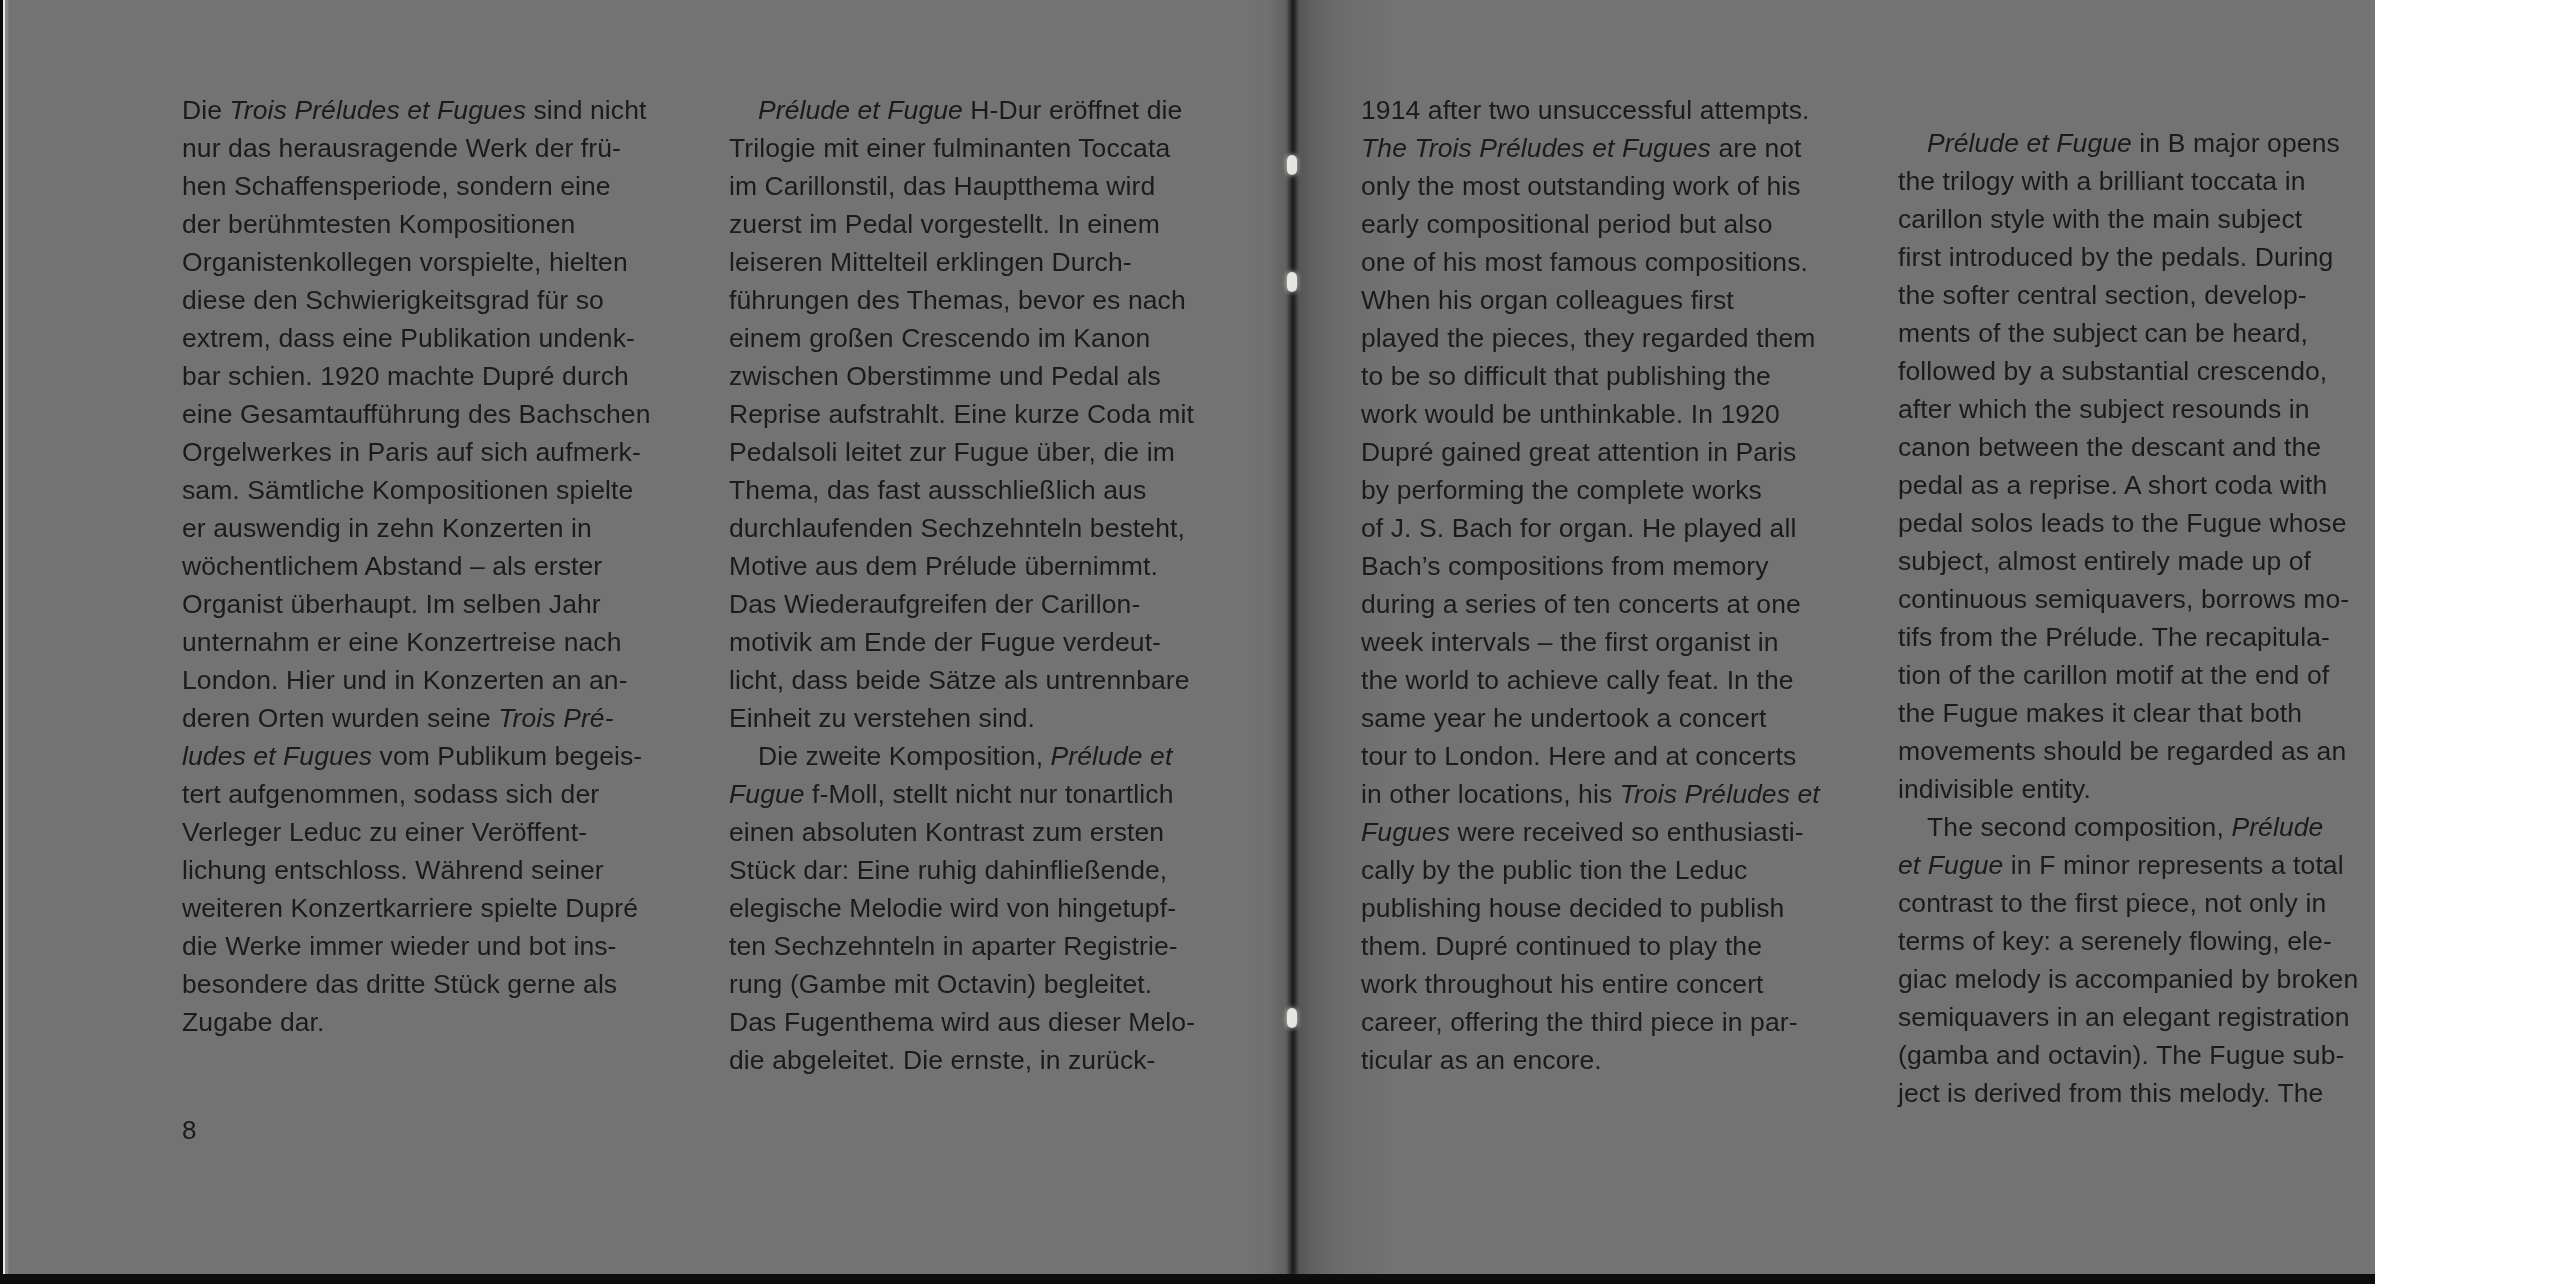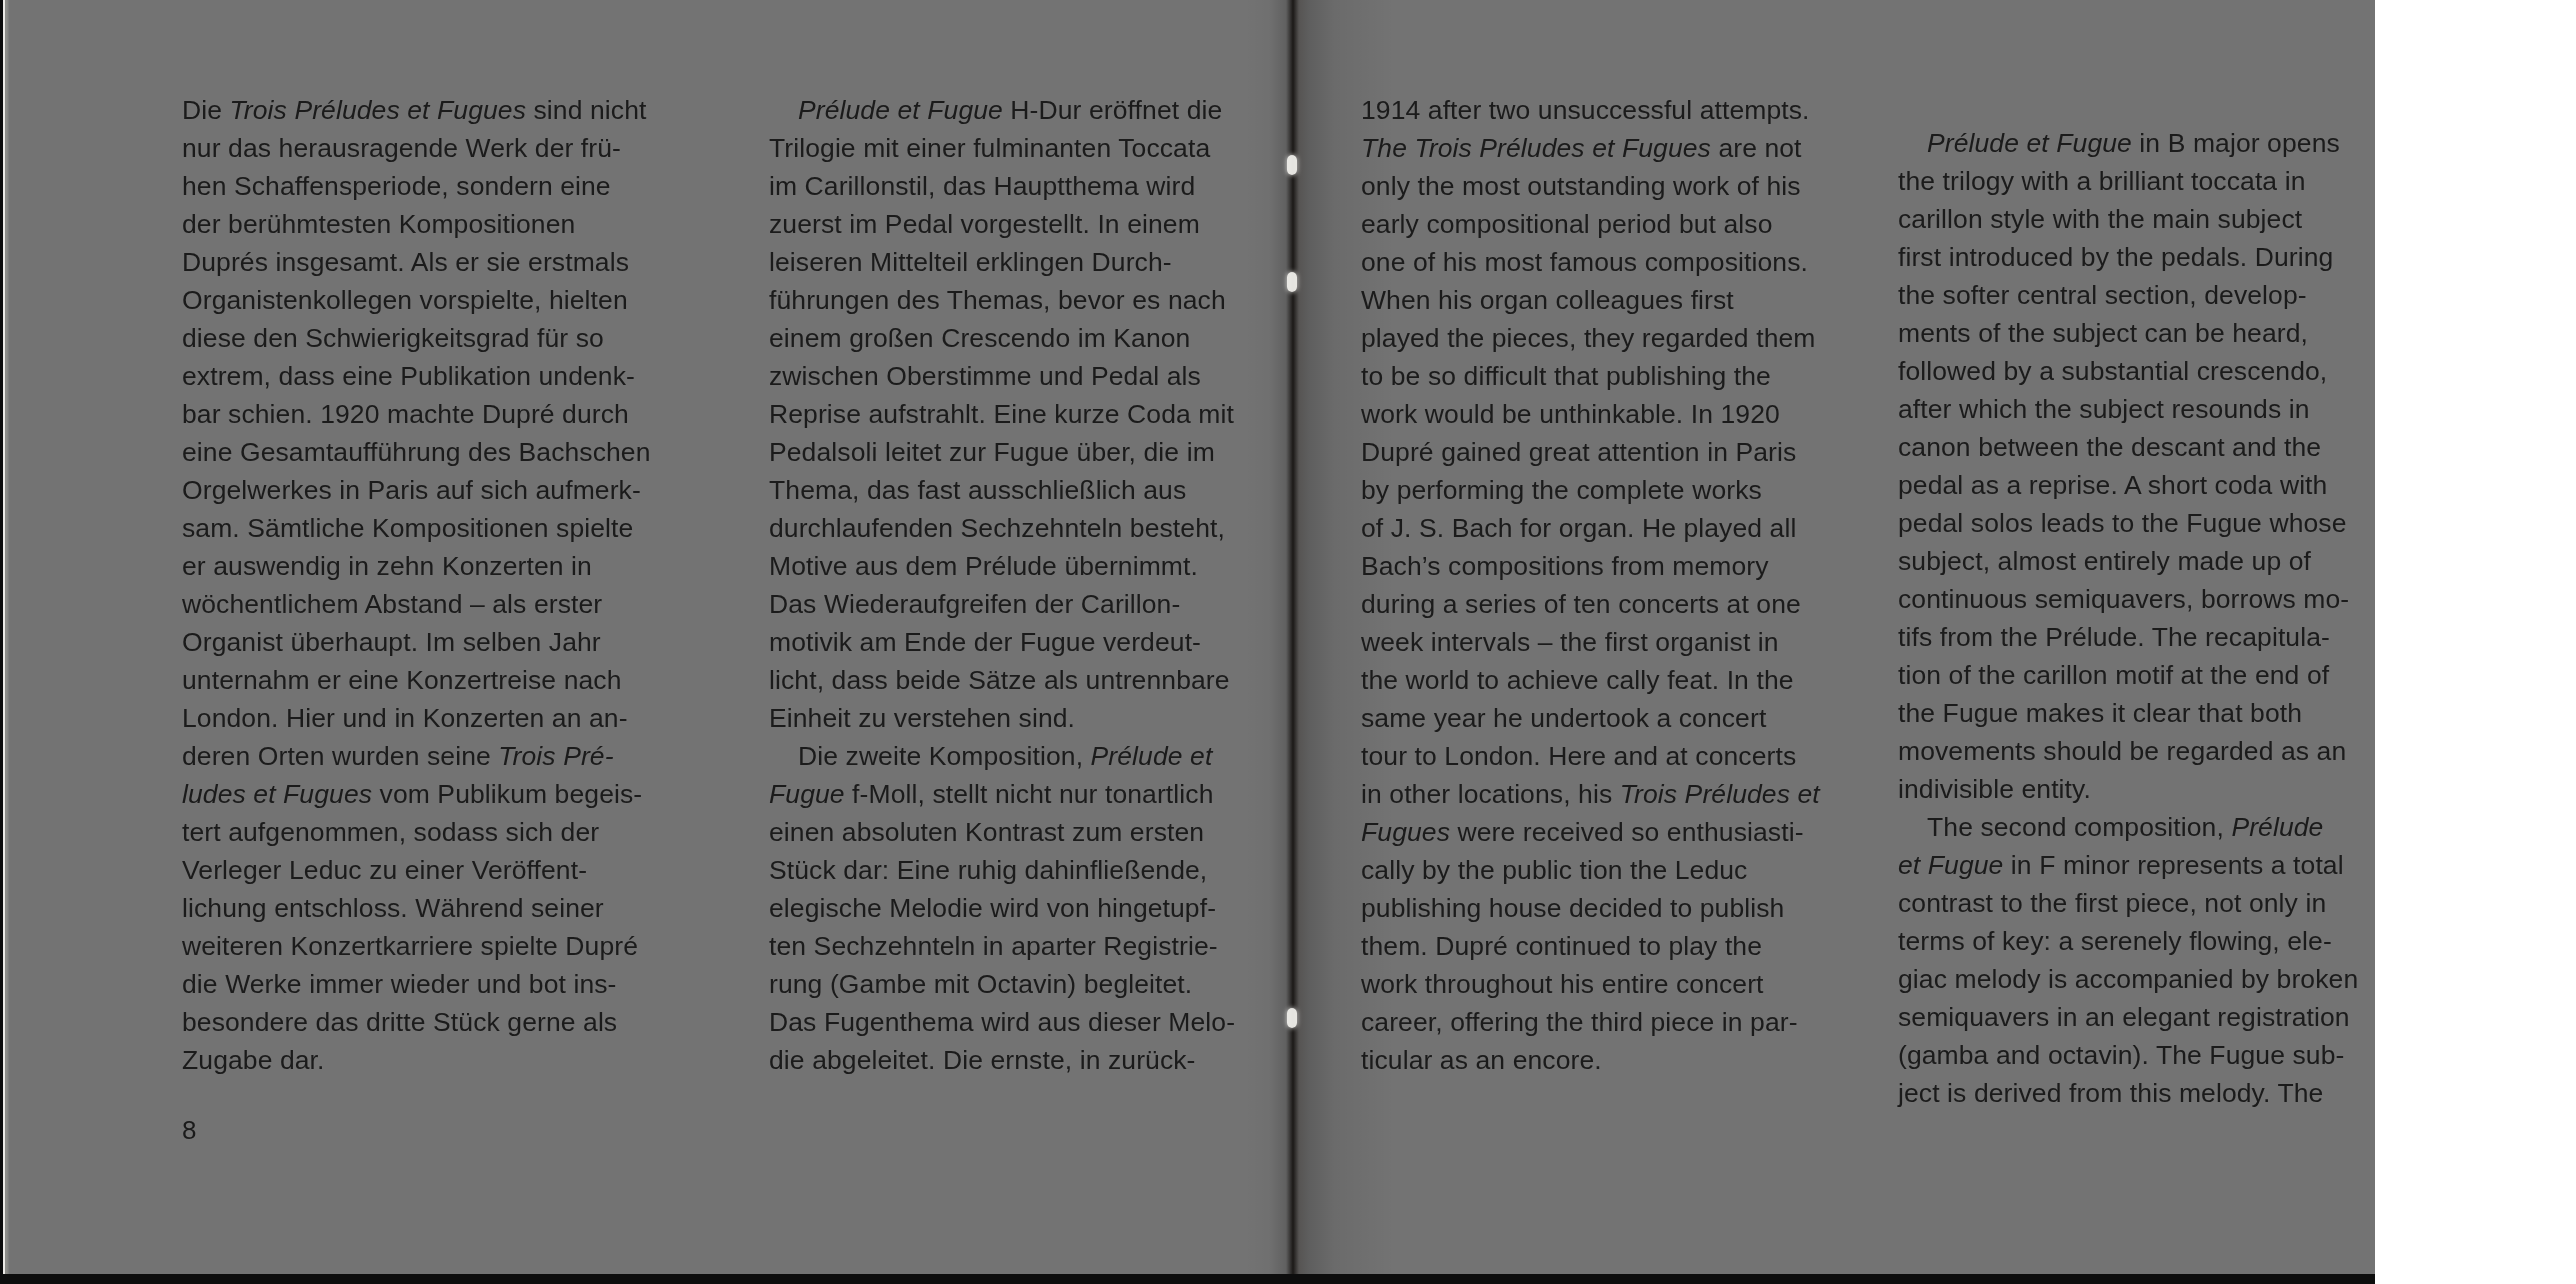--- a/index.html
+++ b/index.html
@@ -16,21 +16,21 @@
     top:91px;
     font-size:26.5px;
     line-height:38px;
     white-space:nowrap;
     letter-spacing:0.1px;
   }
   .line{height:38px;}
   .line.ind{padding-left:29px;}
   em{font-style:italic;}
   #col-0-0{left:182px;}
-  #col-0-1{left:729px;margin-left:40px;}
+  #col-0-1{left:729px;}
   #col-1-0{left:1361px;}
   #col-1-1{left:1898px;margin-top:33px;}
   .page-number{
     position:absolute;
     top:1117px;
     font-size:26px;
     line-height:27px;
   }
   #pn-left{left:182px;}
   #pn-right{left:2300px;width:103px;text-align:right;}
@@ -78,21 +78,20 @@
 
 <div class="scan">
 
   <div class="edge-left"></div>
 
   <div id="col-0-0" class="column">
       <div class="line">Die <em>Trois Préludes et Fugues</em> sind nicht</div>
       <div class="line">nur das herausragende Werk der frü-</div>
       <div class="line">hen Schaffensperiode, sondern eine</div>
       <div class="line">der berühmtesten Kompositionen</div>
-      <div class="line">Duprés insgesamt. Als er sie erstmals</div>
       <div class="line">Organistenkollegen vorspielte, hielten</div>
       <div class="line">diese den Schwierigkeitsgrad für so</div>
       <div class="line">extrem, dass eine Publikation undenk-</div>
       <div class="line">bar schien. 1920 machte Dupré durch</div>
       <div class="line">eine Gesamtaufführung des Bachschen</div>
       <div class="line">Orgelwerkes in Paris auf sich aufmerk-</div>
       <div class="line">sam. Sämtliche Kompositionen spielte</div>
       <div class="line">er auswendig in zehn Konzerten in</div>
       <div class="line">wöchentlichem Abstand – als erster</div>
       <div class="line">Organist überhaupt. Im selben Jahr</div>

